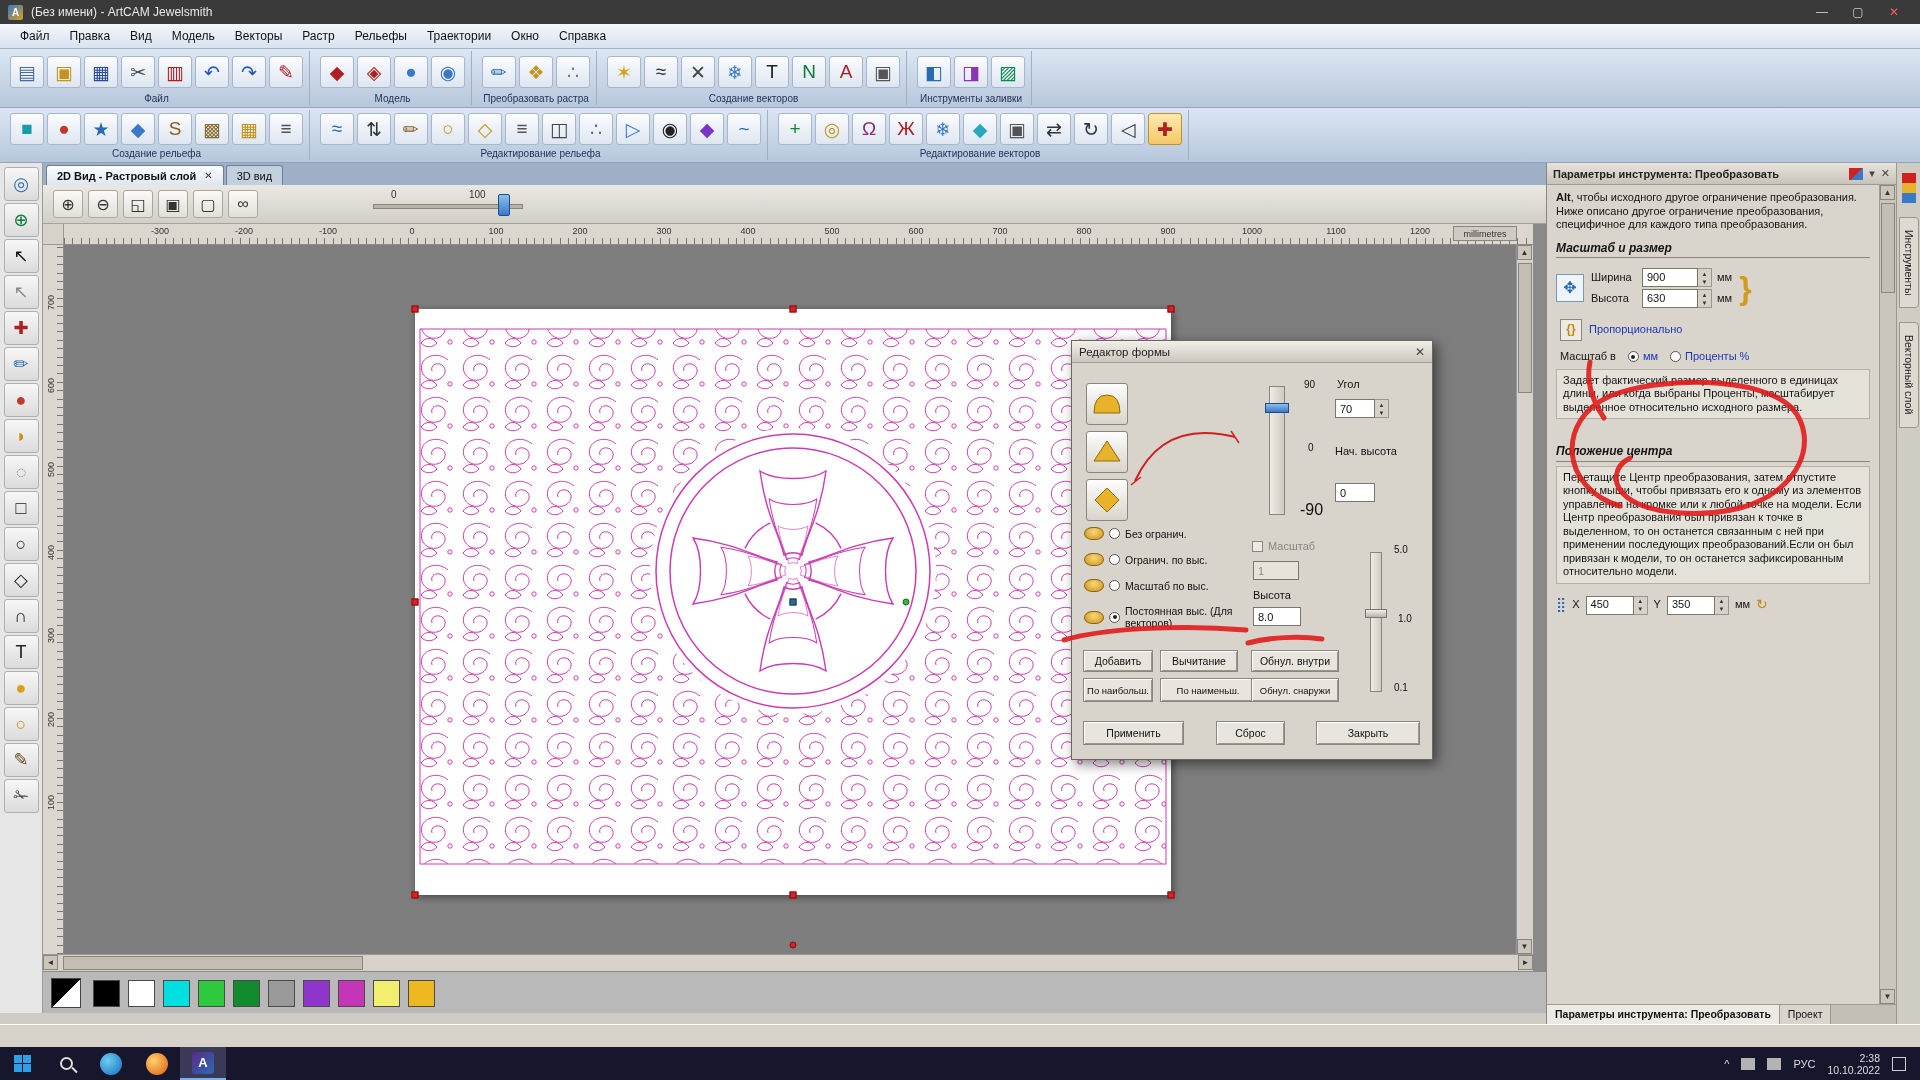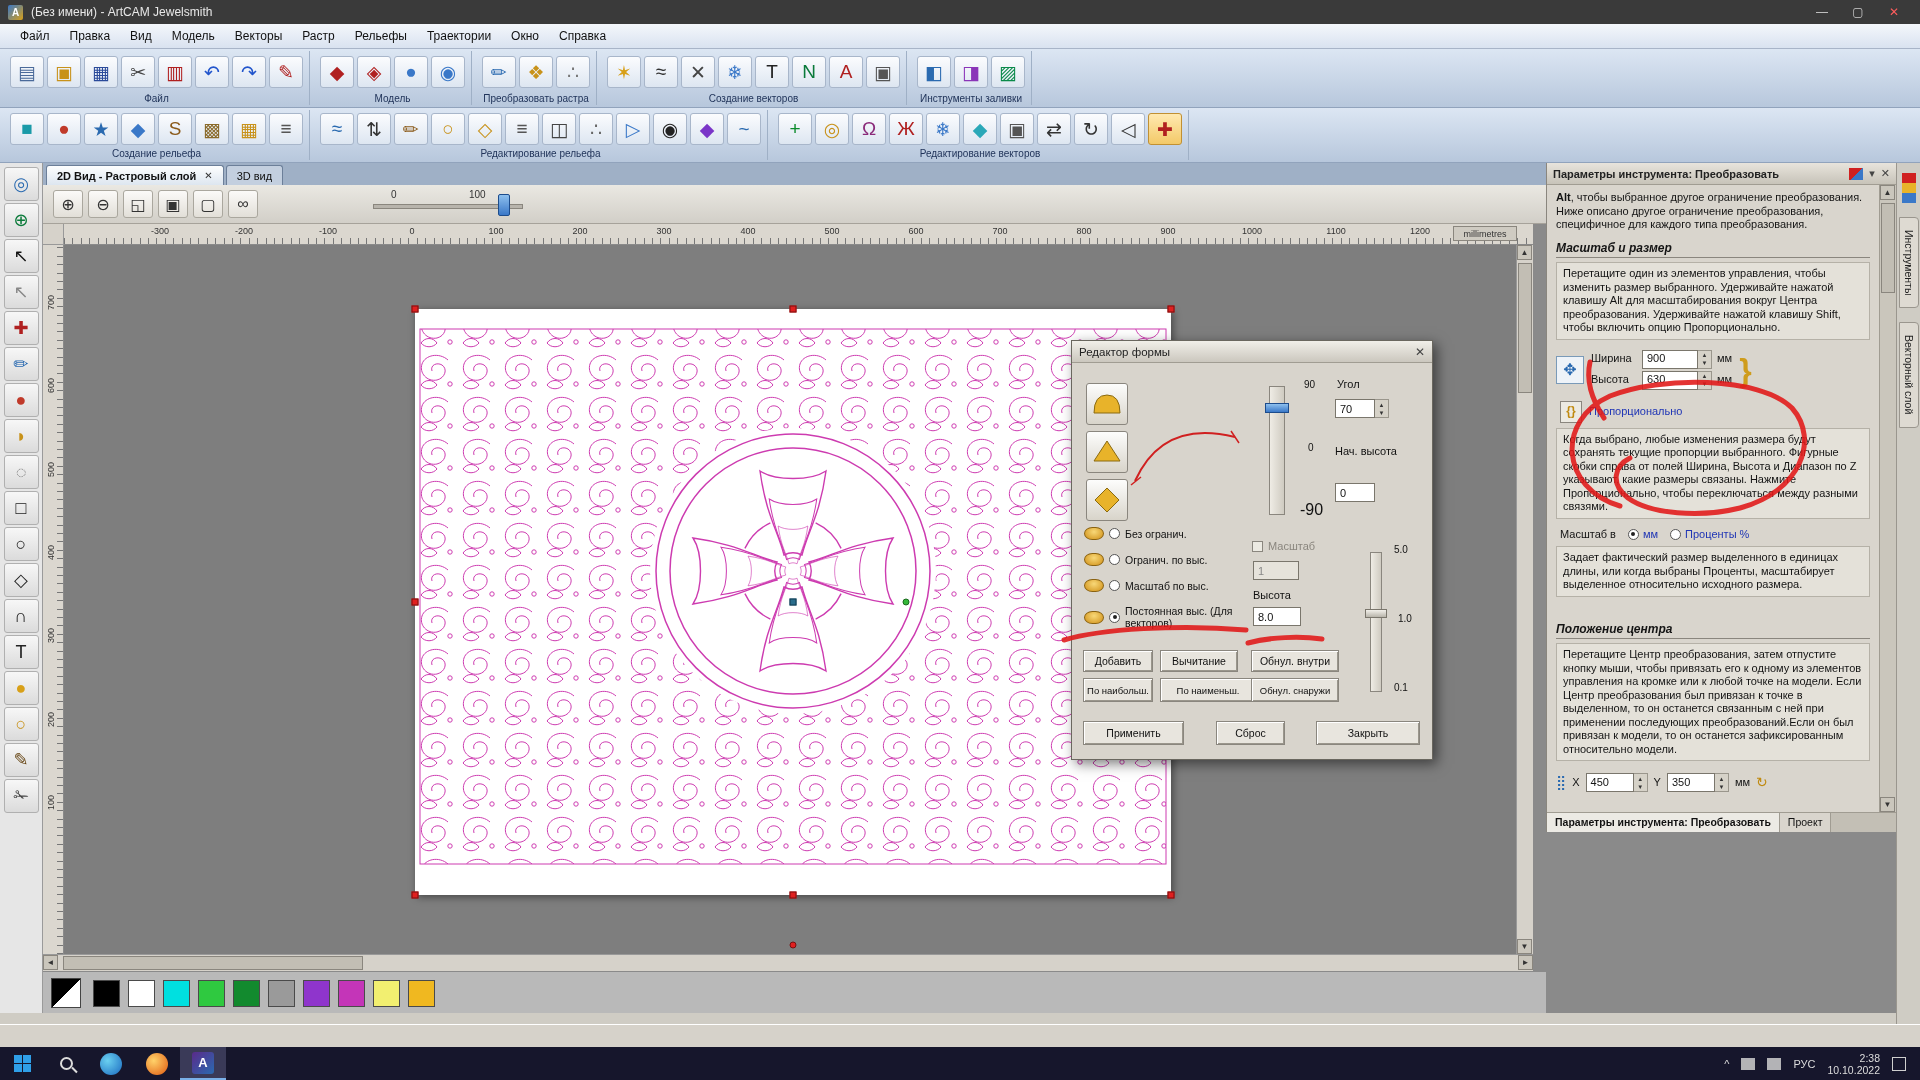--- a/index.html
+++ b/index.html
@@ -79,21 +79,21 @@
 .ahandle{position:absolute;left:193px;top:62px;width:24px;height:10px;background:linear-gradient(#8ec0ee,#3a78c8);border:1px solid #1c4c8c}
 .vslider{position:absolute;left:298px;top:211px;width:12px;height:140px;background:linear-gradient(90deg,#efece5,#cfcbc1);border:1px solid #8a867e}
 .vhandle{position:absolute;left:293px;top:268px;width:22px;height:9px;background:linear-gradient(#f2f0ea,#b8b4aa);border:1px solid #7a766c}
 .drow{position:absolute;left:12px;display:flex;align-items:center;gap:5px;width:168px;font-size:10.5px}
 .pillow{width:20px;height:13px;flex:none;background:radial-gradient(ellipse at 50% 35%,#f8d878,#d09018);border:1px solid #8a6210;border-radius:50%/60%}
 .radio{width:11px;height:11px;flex:none;border:1px solid #555;border-radius:50%;display:inline-block;background:#fff;position:relative}
 .radio.on::after{content:"";position:absolute;left:2.5px;top:2.5px;width:4px;height:4px;border-radius:50%;background:#222}
 .chk{width:11px;height:11px;border:1px solid #8a867e;background:#eceae2;display:inline-block;flex:none}
 .dbtn{position:absolute;height:22px;background:#e8e5de;border:1px solid #8a867e;box-shadow:inset 1px 1px 0 #fff,inset -1px -1px 0 #9a968c;font-size:10.5px;display:flex;align-items:center;justify-content:center;text-align:center;line-height:11px;padding:0 2px}
 
-.panel{position:absolute;left:1546px;top:163px;width:350px;height:669px;background:#d9d5cd;border-left:1px solid #8a867e}
+.panel{position:absolute;left:1546px;top:163px;width:350px;height:861px;background:#d9d5cd;border-left:1px solid #8a867e}
 .paneltitle{height:22px;background:linear-gradient(#e8e4dc,#c7c3b9);border-bottom:1px solid #a09c92;display:flex;align-items:center;padding:0 6px;font-size:11px;font-weight:bold;color:#222;gap:6px}
 .pt-flag{margin-left:auto;width:14px;height:12px;background:linear-gradient(135deg,#d02020 50%,#3a78c8 50%)}
 .pt-x{font-size:11px;color:#444}
 .panelbody{position:absolute;top:22px;left:0;right:17px;bottom:20px;overflow:hidden;padding:6px 9px;font-size:11px;line-height:13.5px;color:#141414}
 .panelscroll{position:absolute;top:22px;right:0;width:17px;bottom:20px;background:#cac6bc;border-left:1px solid #a09c92}
 .hk{margin-bottom:9px}
 .sechead{font-weight:bold;font-style:italic;font-size:12px;margin:10px 0 3px;border-bottom:1px solid #8a867e;padding-bottom:2px}
 .hbox{background:#e4e1d9;border:1px solid #b5b1a7;padding:4px 6px;margin:4px 0}
 .capbox{background:#ccc8be;border:1px solid #aaa69c;padding:4px 6px;margin:6px 0 6px 36px}
 .sizewidget{display:flex;gap:7px;margin:8px 0;align-items:center}
@@ -522,24 +522,23 @@
   </div>
 
   <div class="panel">
     <div class="paneltitle">
       <span>Параметры инструмента: Преобразовать</span>
       <span class="pt-flag"></span>
       <span class="pt-x">▾</span>
       <span class="pt-x">✕</span>
     </div>
     <div class="panelbody">
-      <div class="hk"><b>Alt</b><span>, чтобы выбранное другое ограничение преобразования. Ниже описано другое ограничение преобразования, специфичное для каждого типа преобразования.</span></div>
+      <div class="hk"><b>Alt</b><span>, чтобы исходного другое ограничение преобразования. Ниже описано другое ограничение преобразования, специфичное для каждого типа преобразования.</span></div>
 
       <div class="sechead">Масштаб и размер</div>
-      <div class="hbox">Перетащите один из элементов управления, чтобы изменить размер выбранного. Удерживайте нажатой клавишу Alt для масштабирования вокруг Центра преобразования. Удерживайте нажатой клавишу Shift, чтобы включить опцию Пропорционально.</div>
 
       <div class="sizewidget">
         <span class="wicon">✥</span>
         <span>
           <span class="srow">
             <span class="lab">Ширина</span>
             <span class="fldwrap" style="position:static">
               <span class="fld" style="min-width:56px">900</span>
               <span class="spin">
                   <span>▲</span>
@@ -561,21 +560,20 @@
           </span>
         </span>
         <span class="brace">}</span>
       </div>
 
 
       <div class="linkrow">
         <span class="linkico">{}</span>
         <span class="bluelink">Пропорционально</span>
       </div>
-      <div class="hbox">Когда выбрано, любые изменения размера будут сохранять текущие пропорции выбранного. Фигурные скобки справа от полей Ширина, Высота и Диапазон по Z указывают, какие размеры связаны. Нажмите Пропорционально, чтобы переключаться между разными связями.</div>
 
       <div class="scalein">
         <span>Масштаб в</span>
         <span style="display:flex;align-items:center;gap:4px">
           <span class="radio on"></span>
           <span style="color:#1f35b5">мм</span>
         </span>
         <span style="display:flex;align-items:center;gap:4px">
           <span class="radio"></span>
           <span style="color:#1f35b5">Проценты %</span>

